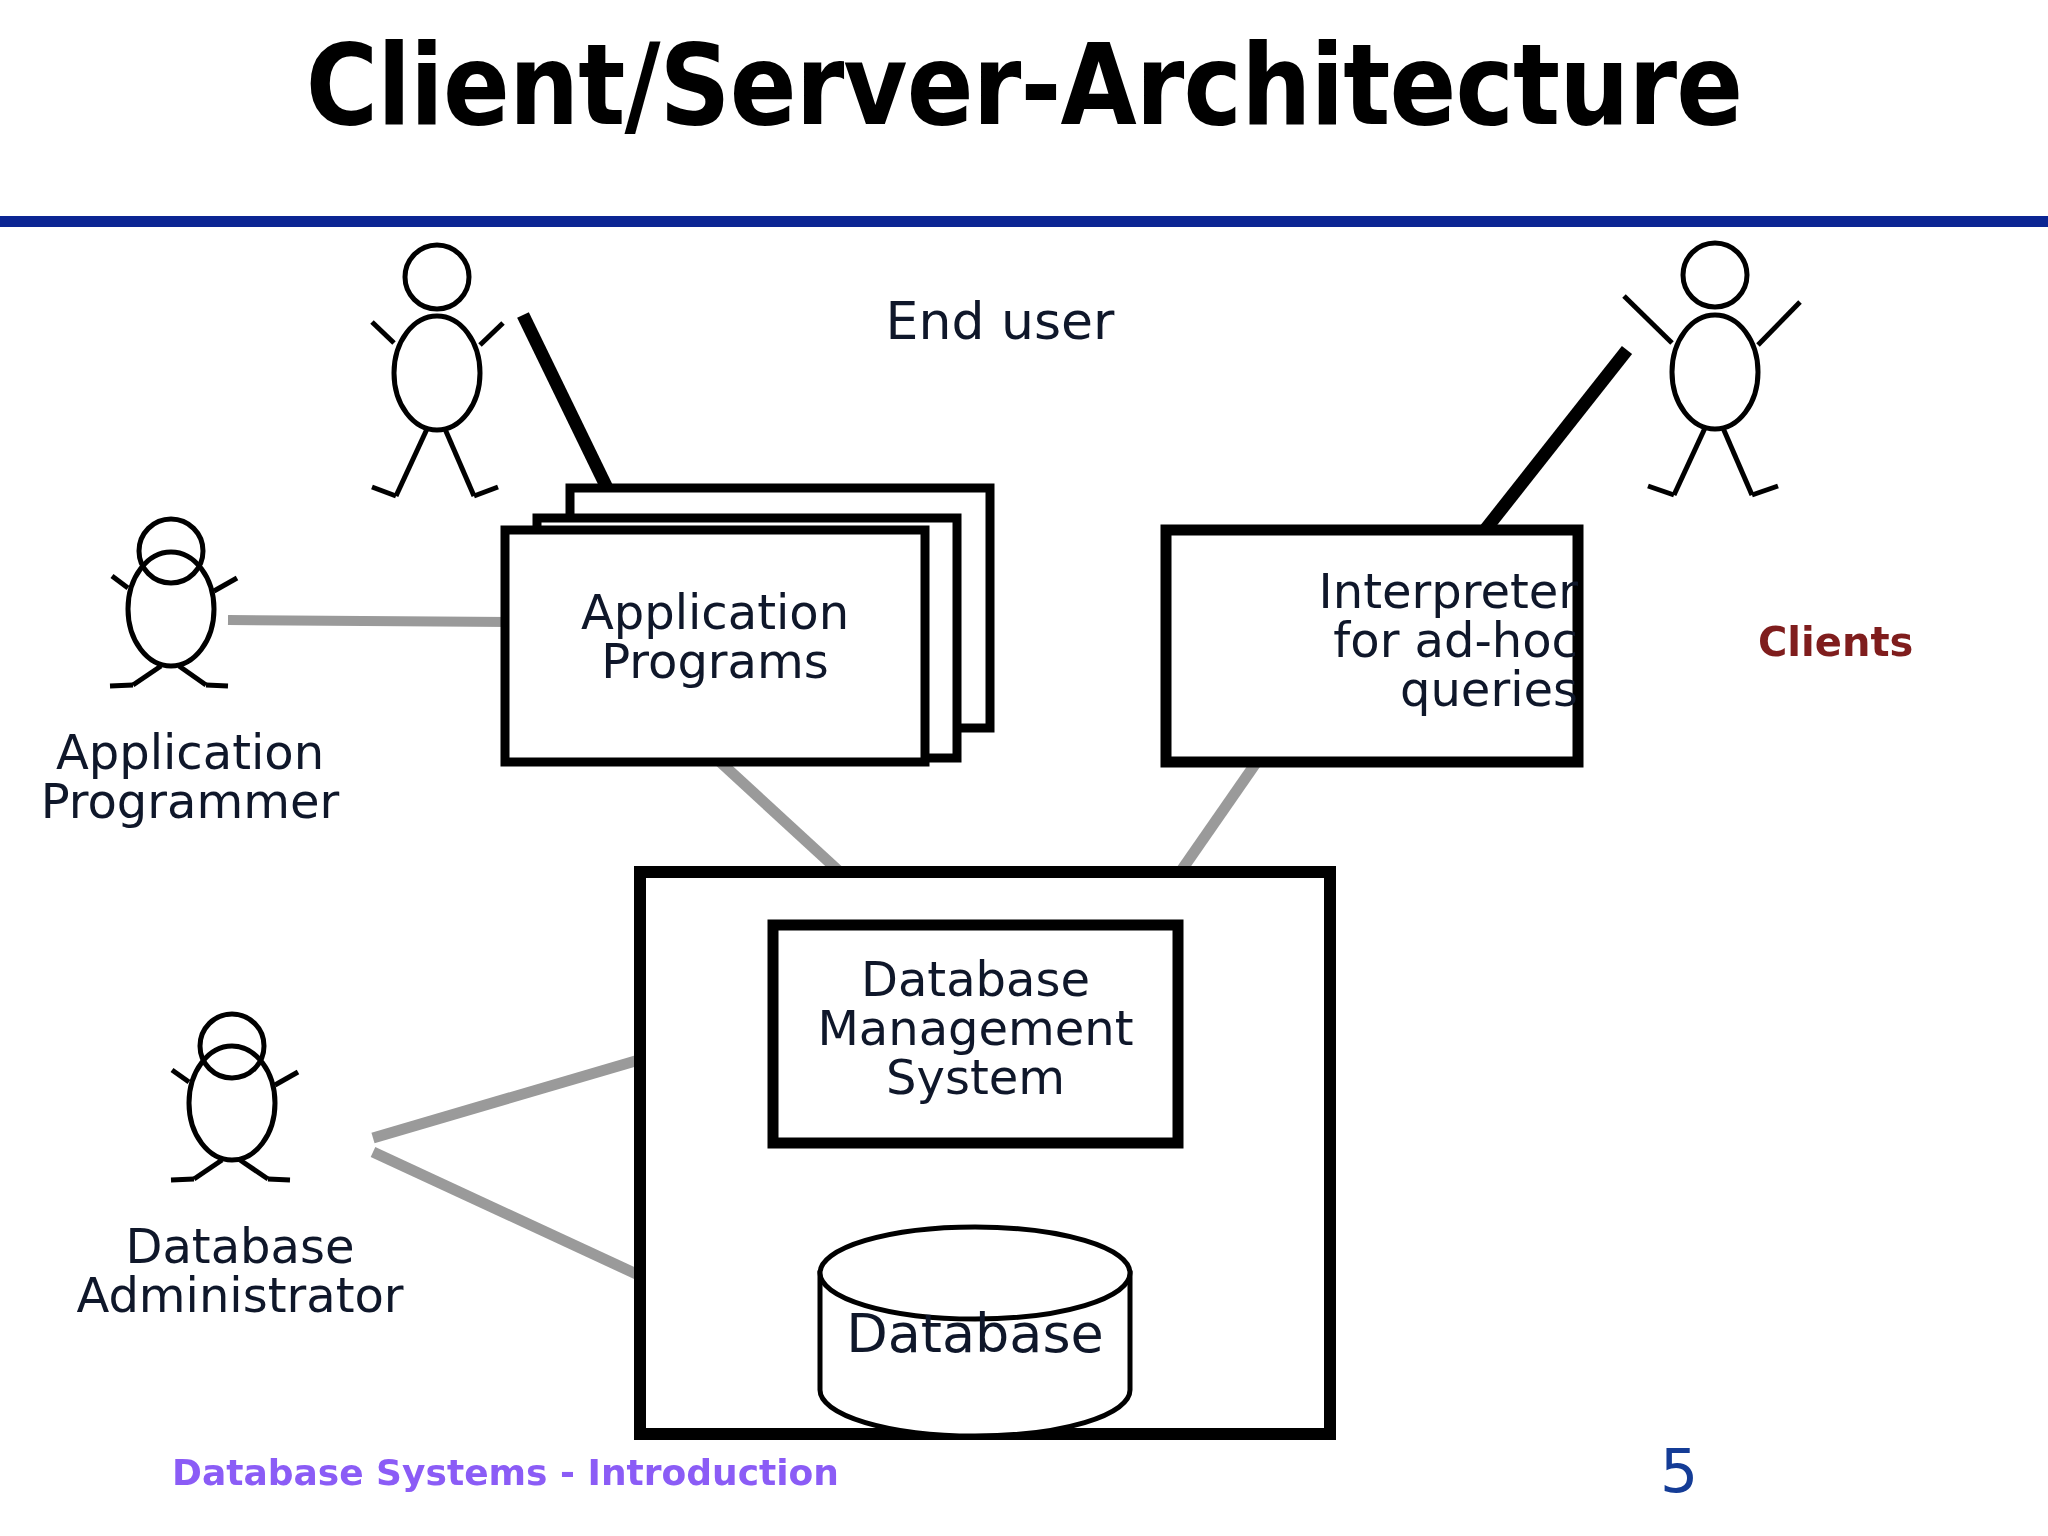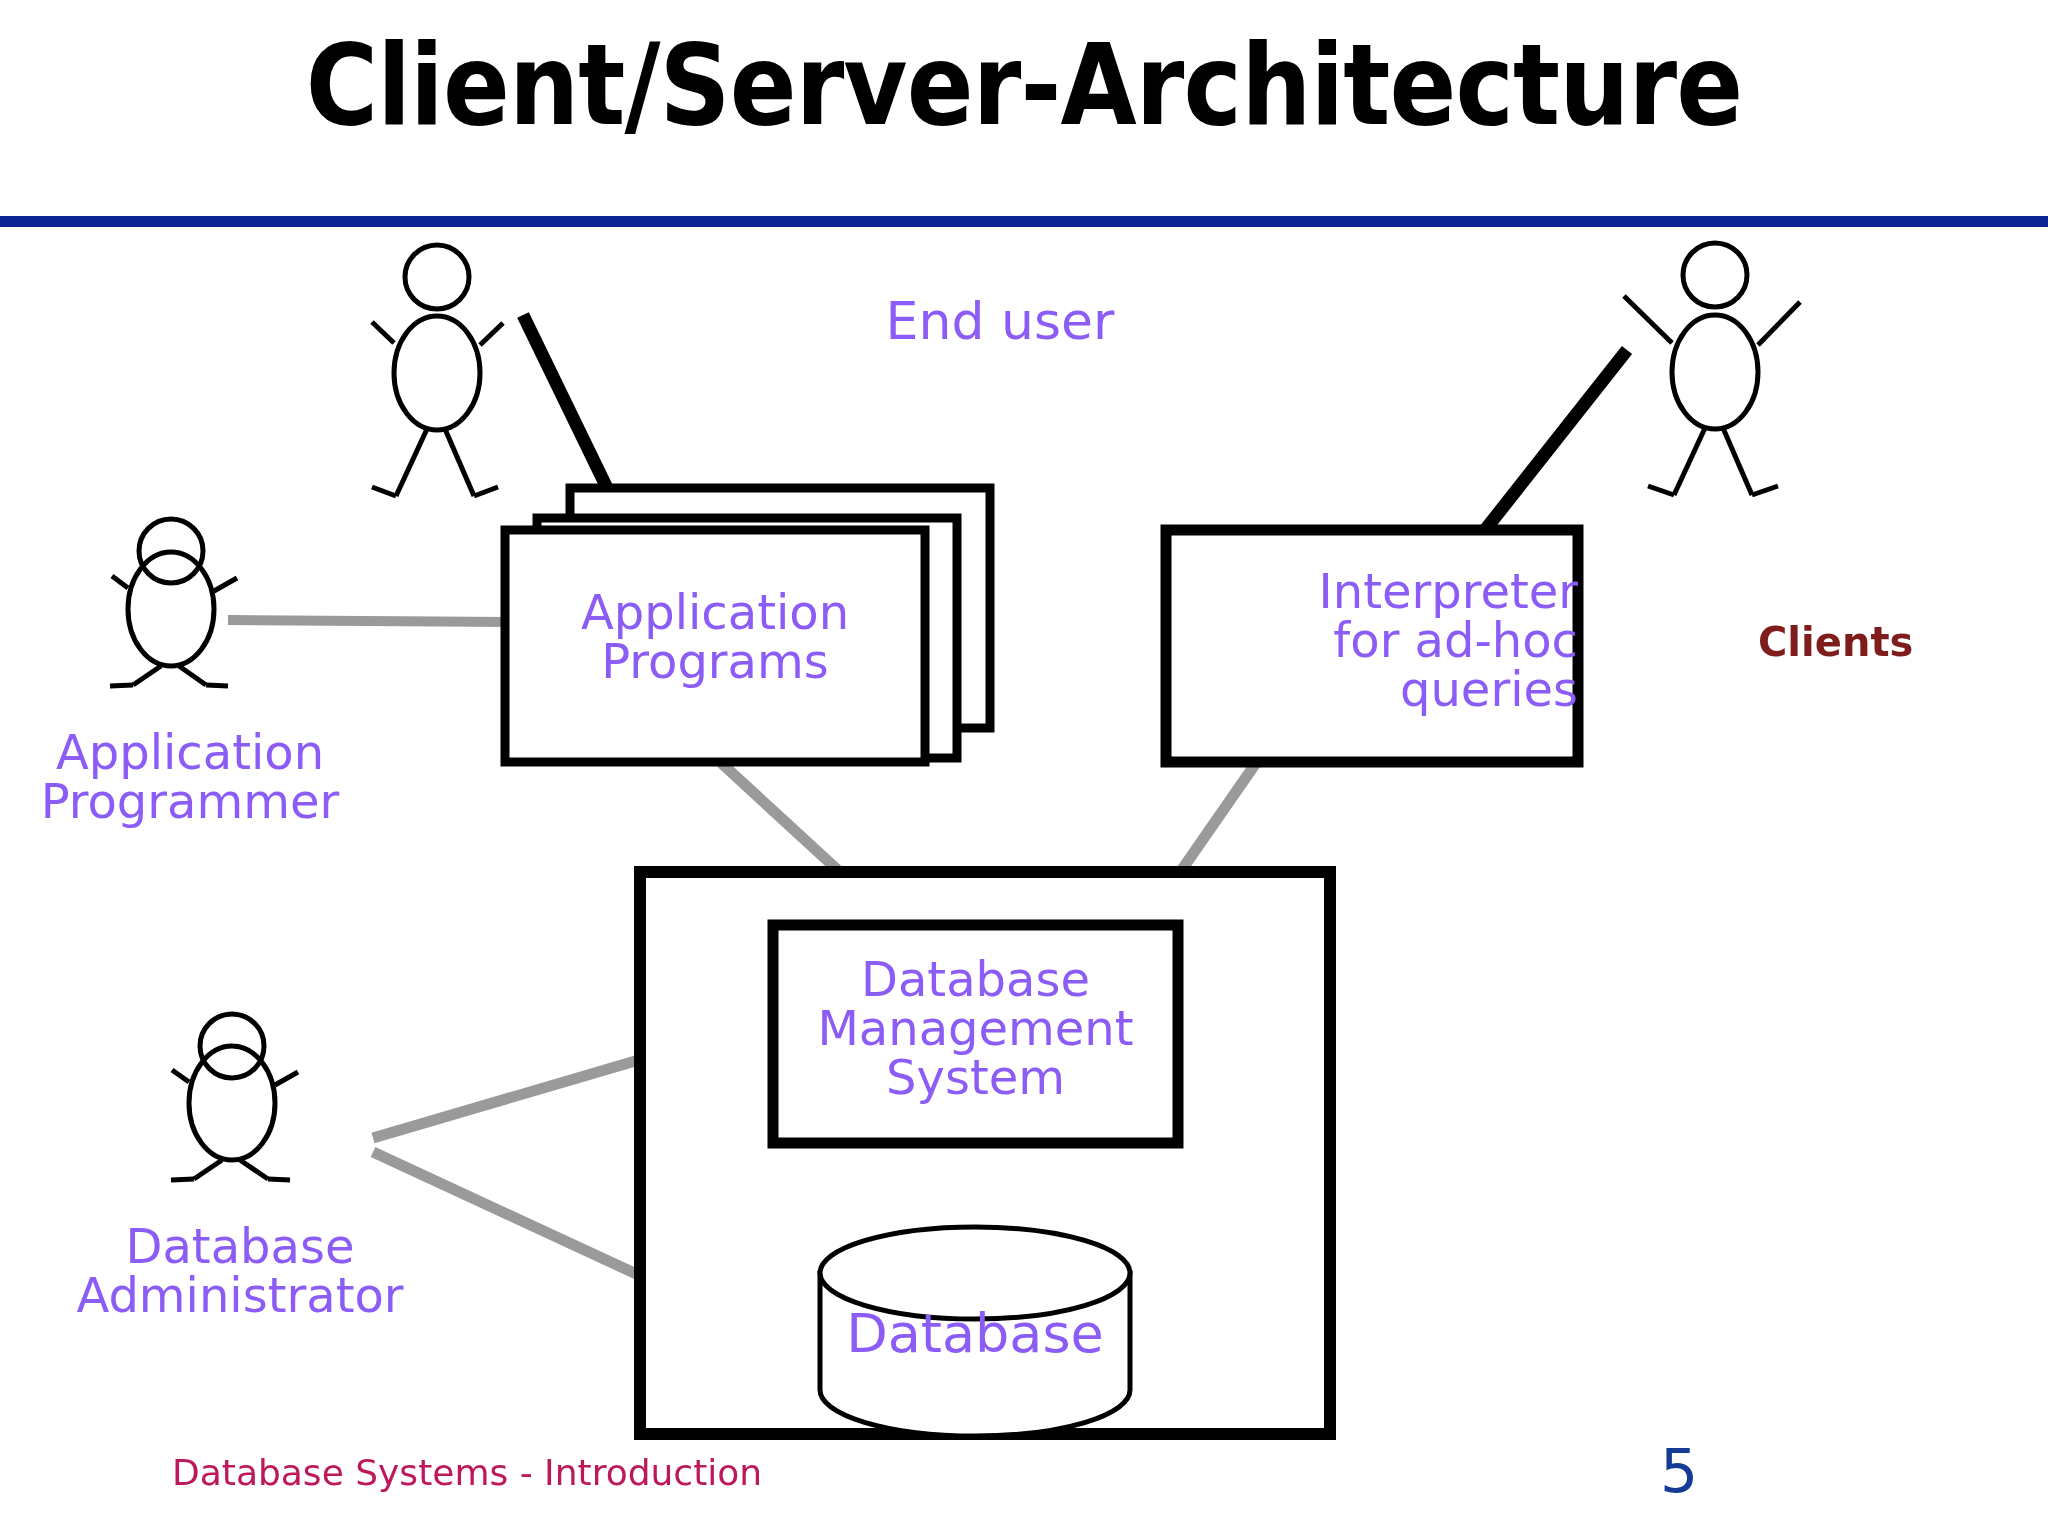--- a/index.html
+++ b/index.html
@@ -38,21 +38,21 @@
     left: 0;
     top: 216px;
     width: 2048px;
     height: 11px;
     background: #0B2593;
   }
   
   .dtext {
     position: absolute;
     font-family: "DejaVu Sans", sans-serif;
-    color: #8b5cf6;
+    color: #0f172a;
     text-align: center;
     line-height: 1.02;
     white-space: pre-line;
   }
   
   #canvas {
     position: absolute;
     left: 0; top: 0;
     width: 2048px;
     height: 1536px;
@@ -66,23 +66,23 @@
     color: #7f1d1d;
     white-space: nowrap;
     margin-top: 8px;
   }
   
   #footer-text {
     position: absolute;
     left: 172px;
     top: 1452px;
     font-family: "DejaVu Sans", sans-serif;
-    font-weight: normal;
+    font-weight: bold;
     font-size: 36px;
-    color: #be185d;
+    color: #8b5cf6;
     white-space: nowrap;
   }
   #page-number {
     position: absolute;
     left: 1660px;
     top: 1436px;
     font-family: "DejaVu Sans", sans-serif;
     font-size: 60px;
     color: #143C96;
   }

